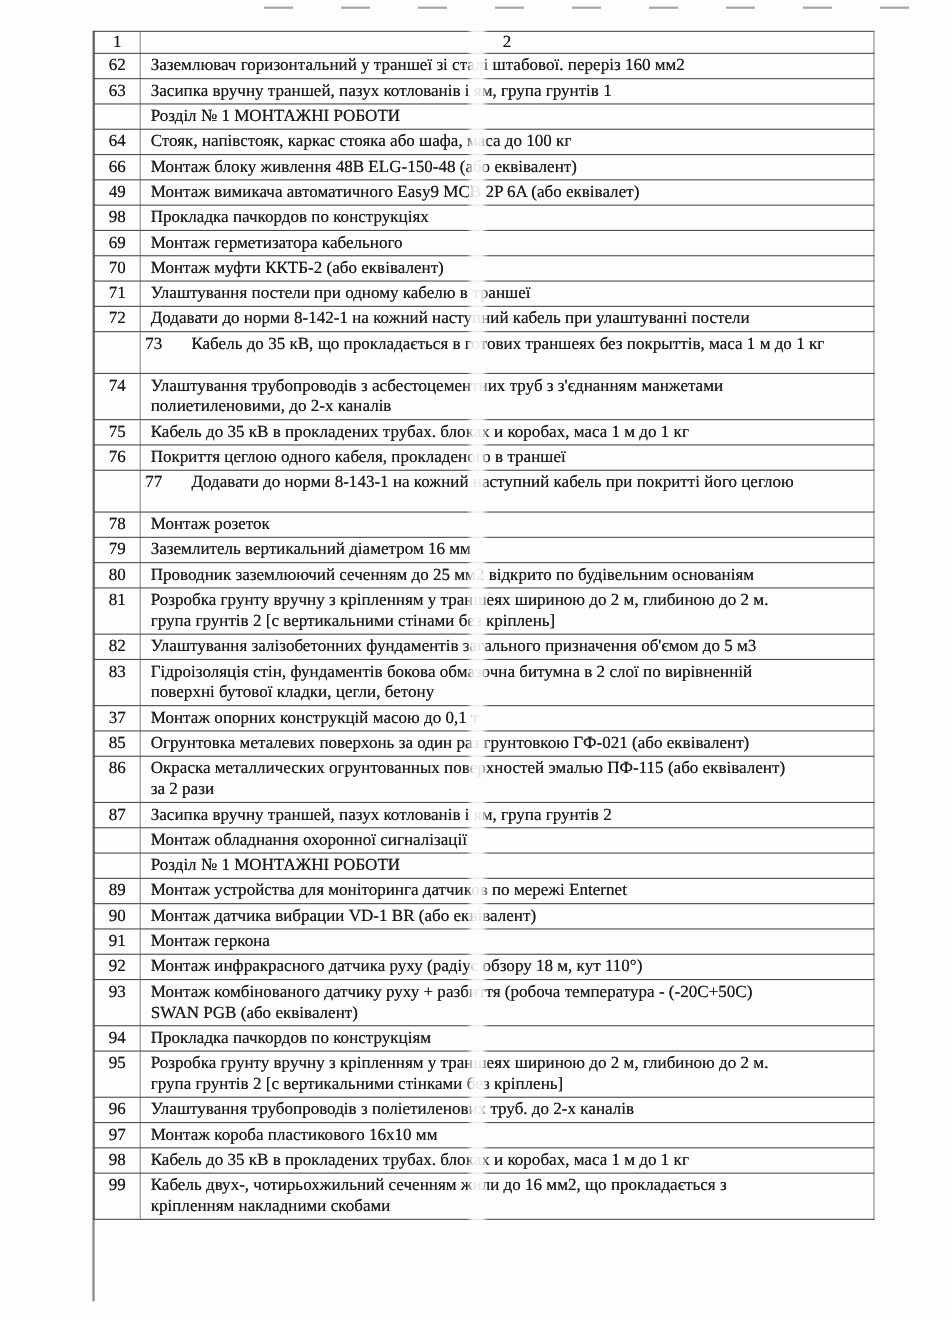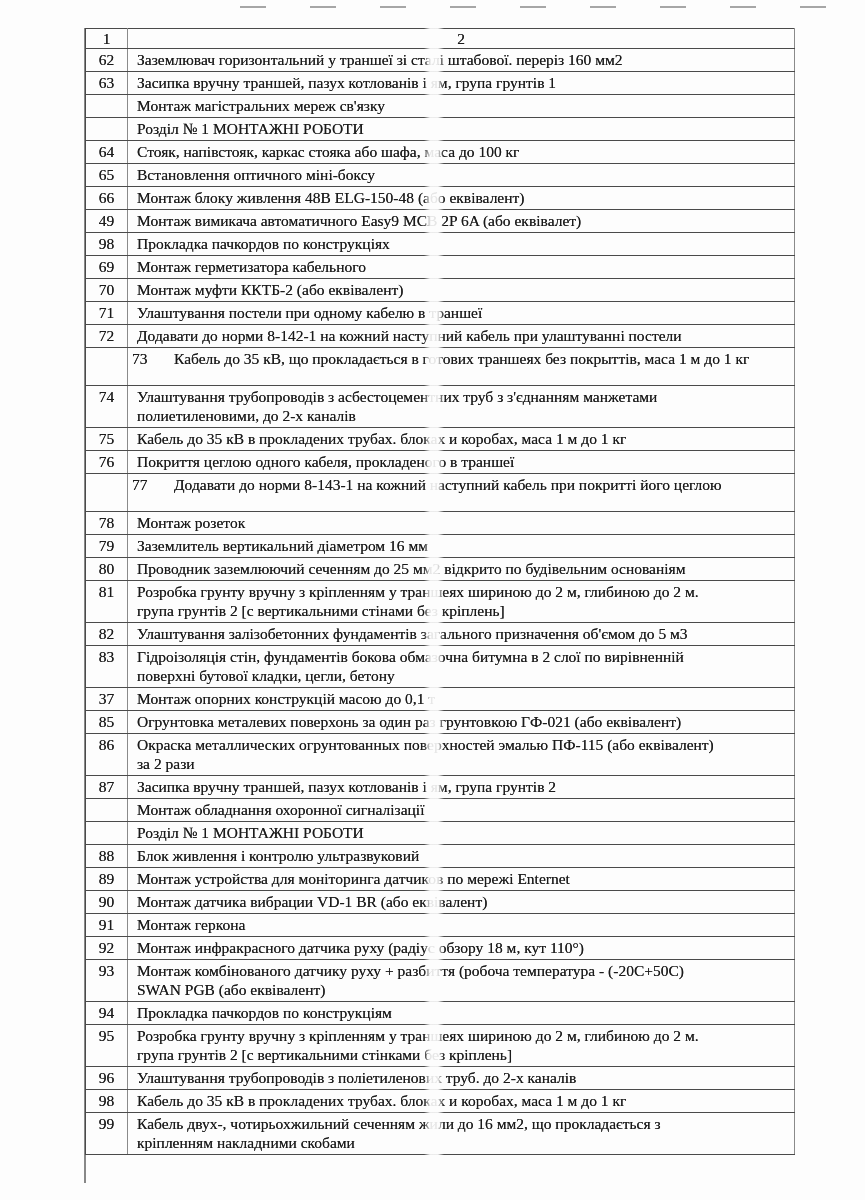--- a/index.html
+++ b/index.html
@@ -111,33 +111,25 @@
         <tr>
       <td class="col-num cell-num">62</td>
       <td class="cell-text">Заземлювач горизонтальний у траншеї зі сталі штабової. переріз 160 мм2</td>
     </tr>
         <tr>
       <td class="col-num cell-num">63</td>
       <td class="cell-text">Засипка вручну траншей, пазух котлованів і ям, група грунтів 1</td>
     </tr>
         <tr>
       <td class="col-num cell-num"></td>
-      <td class="cell-text">Монтаж магістральних мереж св'язку</td>
-    </tr>
-        <tr>
-      <td class="col-num cell-num"></td>
       <td class="cell-text">Розділ № 1 МОНТАЖНІ РОБОТИ</td>
     </tr>
         <tr>
       <td class="col-num cell-num">64</td>
       <td class="cell-text">Стояк, напівстояк, каркас стояка або шафа, маса до 100 кг</td>
-    </tr>
-        <tr>
-      <td class="col-num cell-num">65</td>
-      <td class="cell-text">Встановлення оптичного міні-боксу</td>
     </tr>
         <tr>
       <td class="col-num cell-num">66</td>
       <td class="cell-text">Монтаж блоку живлення 48В ELG-150-48 (або еквівалент)</td>
     </tr>
         <tr>
       <td class="col-num cell-num">49</td>
       <td class="cell-text">Монтаж вимикача автоматичного Easy9 MCB 2P 6A (або еквівалет)</td>
     </tr>
         <tr>
@@ -226,24 +218,20 @@
     </tr>
         <tr>
       <td class="col-num cell-num"></td>
       <td class="cell-text">Монтаж обладнання охоронної сигналізації</td>
     </tr>
         <tr>
       <td class="col-num cell-num"></td>
       <td class="cell-text">Розділ № 1 МОНТАЖНІ РОБОТИ</td>
     </tr>
         <tr>
-      <td class="col-num cell-num">88</td>
-      <td class="cell-text">Блок живлення і контролю ультразвуковий</td>
-    </tr>
-        <tr>
       <td class="col-num cell-num">89</td>
       <td class="cell-text">Монтаж устройства для моніторинга датчиков по мережі Enternet</td>
     </tr>
         <tr>
       <td class="col-num cell-num">90</td>
       <td class="cell-text">Монтаж датчика вибрации VD-1 BR (або еквівалент)</td>
     </tr>
         <tr>
       <td class="col-num cell-num">91</td>
       <td class="cell-text">Монтаж геркона</td>
@@ -264,20 +252,24 @@
         <tr>
       <td class="col-num cell-num">95</td>
       <td class="cell-text">Розробка грунту вручну з кріпленням у траншеях шириною до 2 м, глибиною до 2 м.
 група грунтів 2 [с вертикальними стінками без кріплень]</td>
     </tr>
         <tr>
       <td class="col-num cell-num">96</td>
       <td class="cell-text">Улаштування трубопроводів з поліетиленових труб. до 2-х каналів</td>
     </tr>
         <tr>
+      <td class="col-num cell-num">97</td>
+      <td class="cell-text">Монтаж короба пластикового 16х10 мм</td>
+    </tr>
+        <tr>
       <td class="col-num cell-num">98</td>
       <td class="cell-text">Кабель до 35 кВ в прокладених трубах. блоках и коробах, маса 1 м до 1 кг</td>
     </tr>
         <tr>
       <td class="col-num cell-num">99</td>
       <td class="cell-text">Кабель двух-, чотирьохжильний сеченням жили до 16 мм2, що прокладається з
 кріпленням накладними скобами</td>
     </tr>
       </tbody>
   </table>

